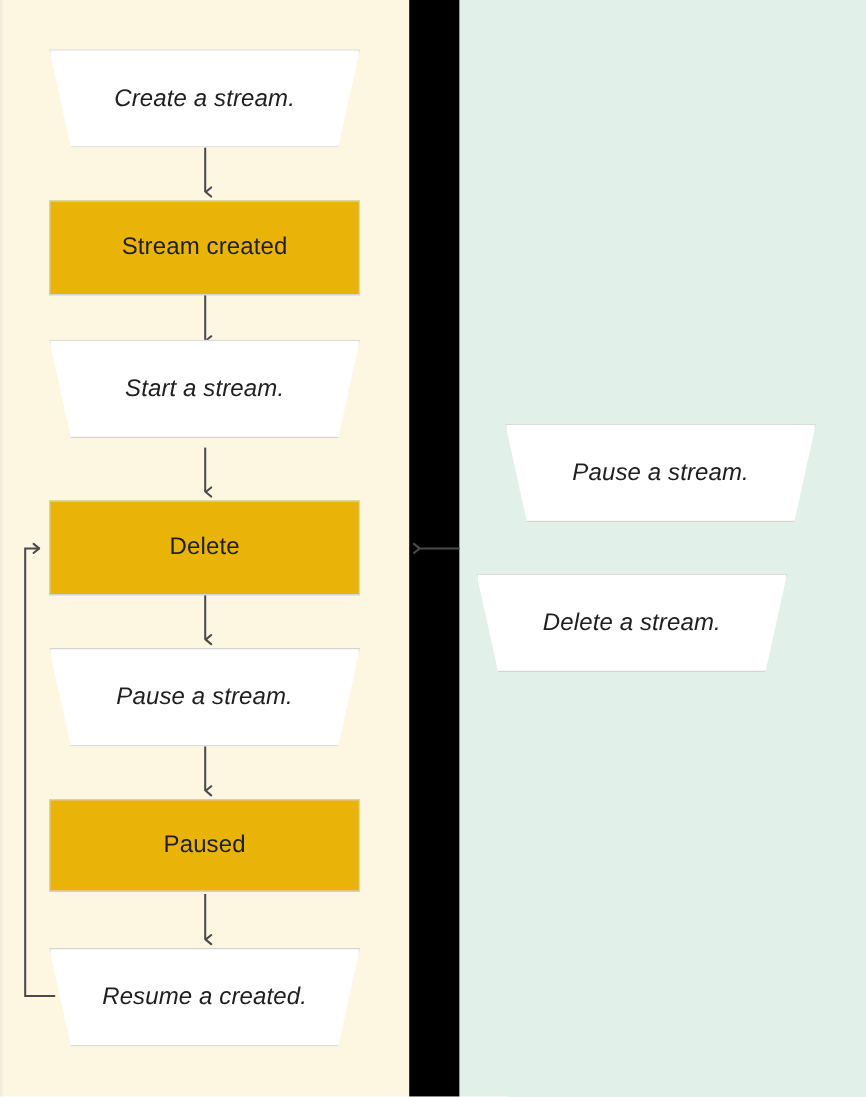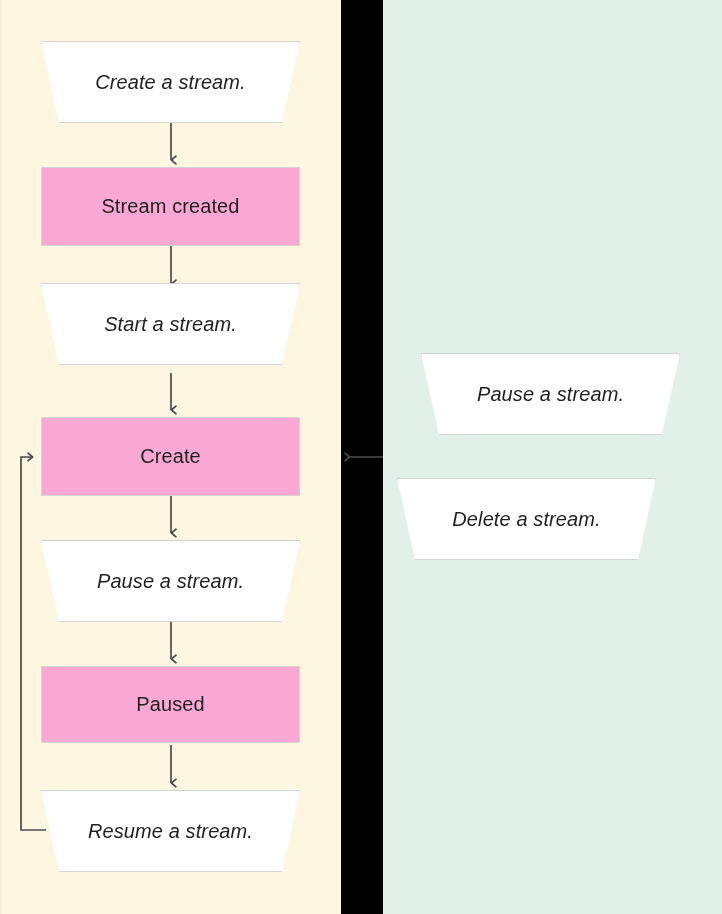--- a/index.html
+++ b/index.html
@@ -56,21 +56,21 @@
     height: 914px;
     pointer-events: none;
   }
   
   .node {
     position: absolute;
     box-sizing: border-box;
     display: flex;
     align-items: center;
     justify-content: center;
-    background: #f9a8d4;
+    background: #eab308;
     color: #1f1f1f;
     font-size: 20px;
     line-height: 1.25;
     text-align: center;
     letter-spacing: 0.1px;
   }
   .node.rect {
     border: 1px solid #d4d4d4;
   }
   .node.trap {
@@ -148,35 +148,35 @@
   <div class="node rect" style="left:41px; top:167px; width:259px; height:79px;">
     <span class="node-label">Stream created</span>
   </div>
 
   <div class="node trap" style="left:41px; top:283px; width:259px; height:82px;">
     <div class="trap-fill"></div>
     <span class="node-label">Start a stream.</span>
   </div>
 
   <div class="node rect" style="left:41px; top:417px; width:259px; height:79px;">
-    <span class="node-label">Create</span>
+    <span class="node-label">Delete</span>
   </div>
 
   <div class="node trap" style="left:41px; top:540px; width:259px; height:82px;">
     <div class="trap-fill"></div>
     <span class="node-label">Pause a stream.</span>
   </div>
 
   <div class="node rect" style="left:41px; top:666px; width:259px; height:77px;">
     <span class="node-label">Paused</span>
   </div>
 
   <div class="node trap" style="left:41px; top:790px; width:259px; height:82px;">
     <div class="trap-fill"></div>
-    <span class="node-label">Resume a stream.</span>
+    <span class="node-label">Resume a created.</span>
   </div>
 
   <div class="node trap" style="left:421px; top:353px; width:259px; height:82px;">
     <div class="trap-fill"></div>
     <span class="node-label">Pause a stream.</span>
   </div>
 
   <div class="node trap" style="left:397px; top:478px; width:259px; height:82px;">
     <div class="trap-fill"></div>
     <span class="node-label">Delete a stream.</span>

